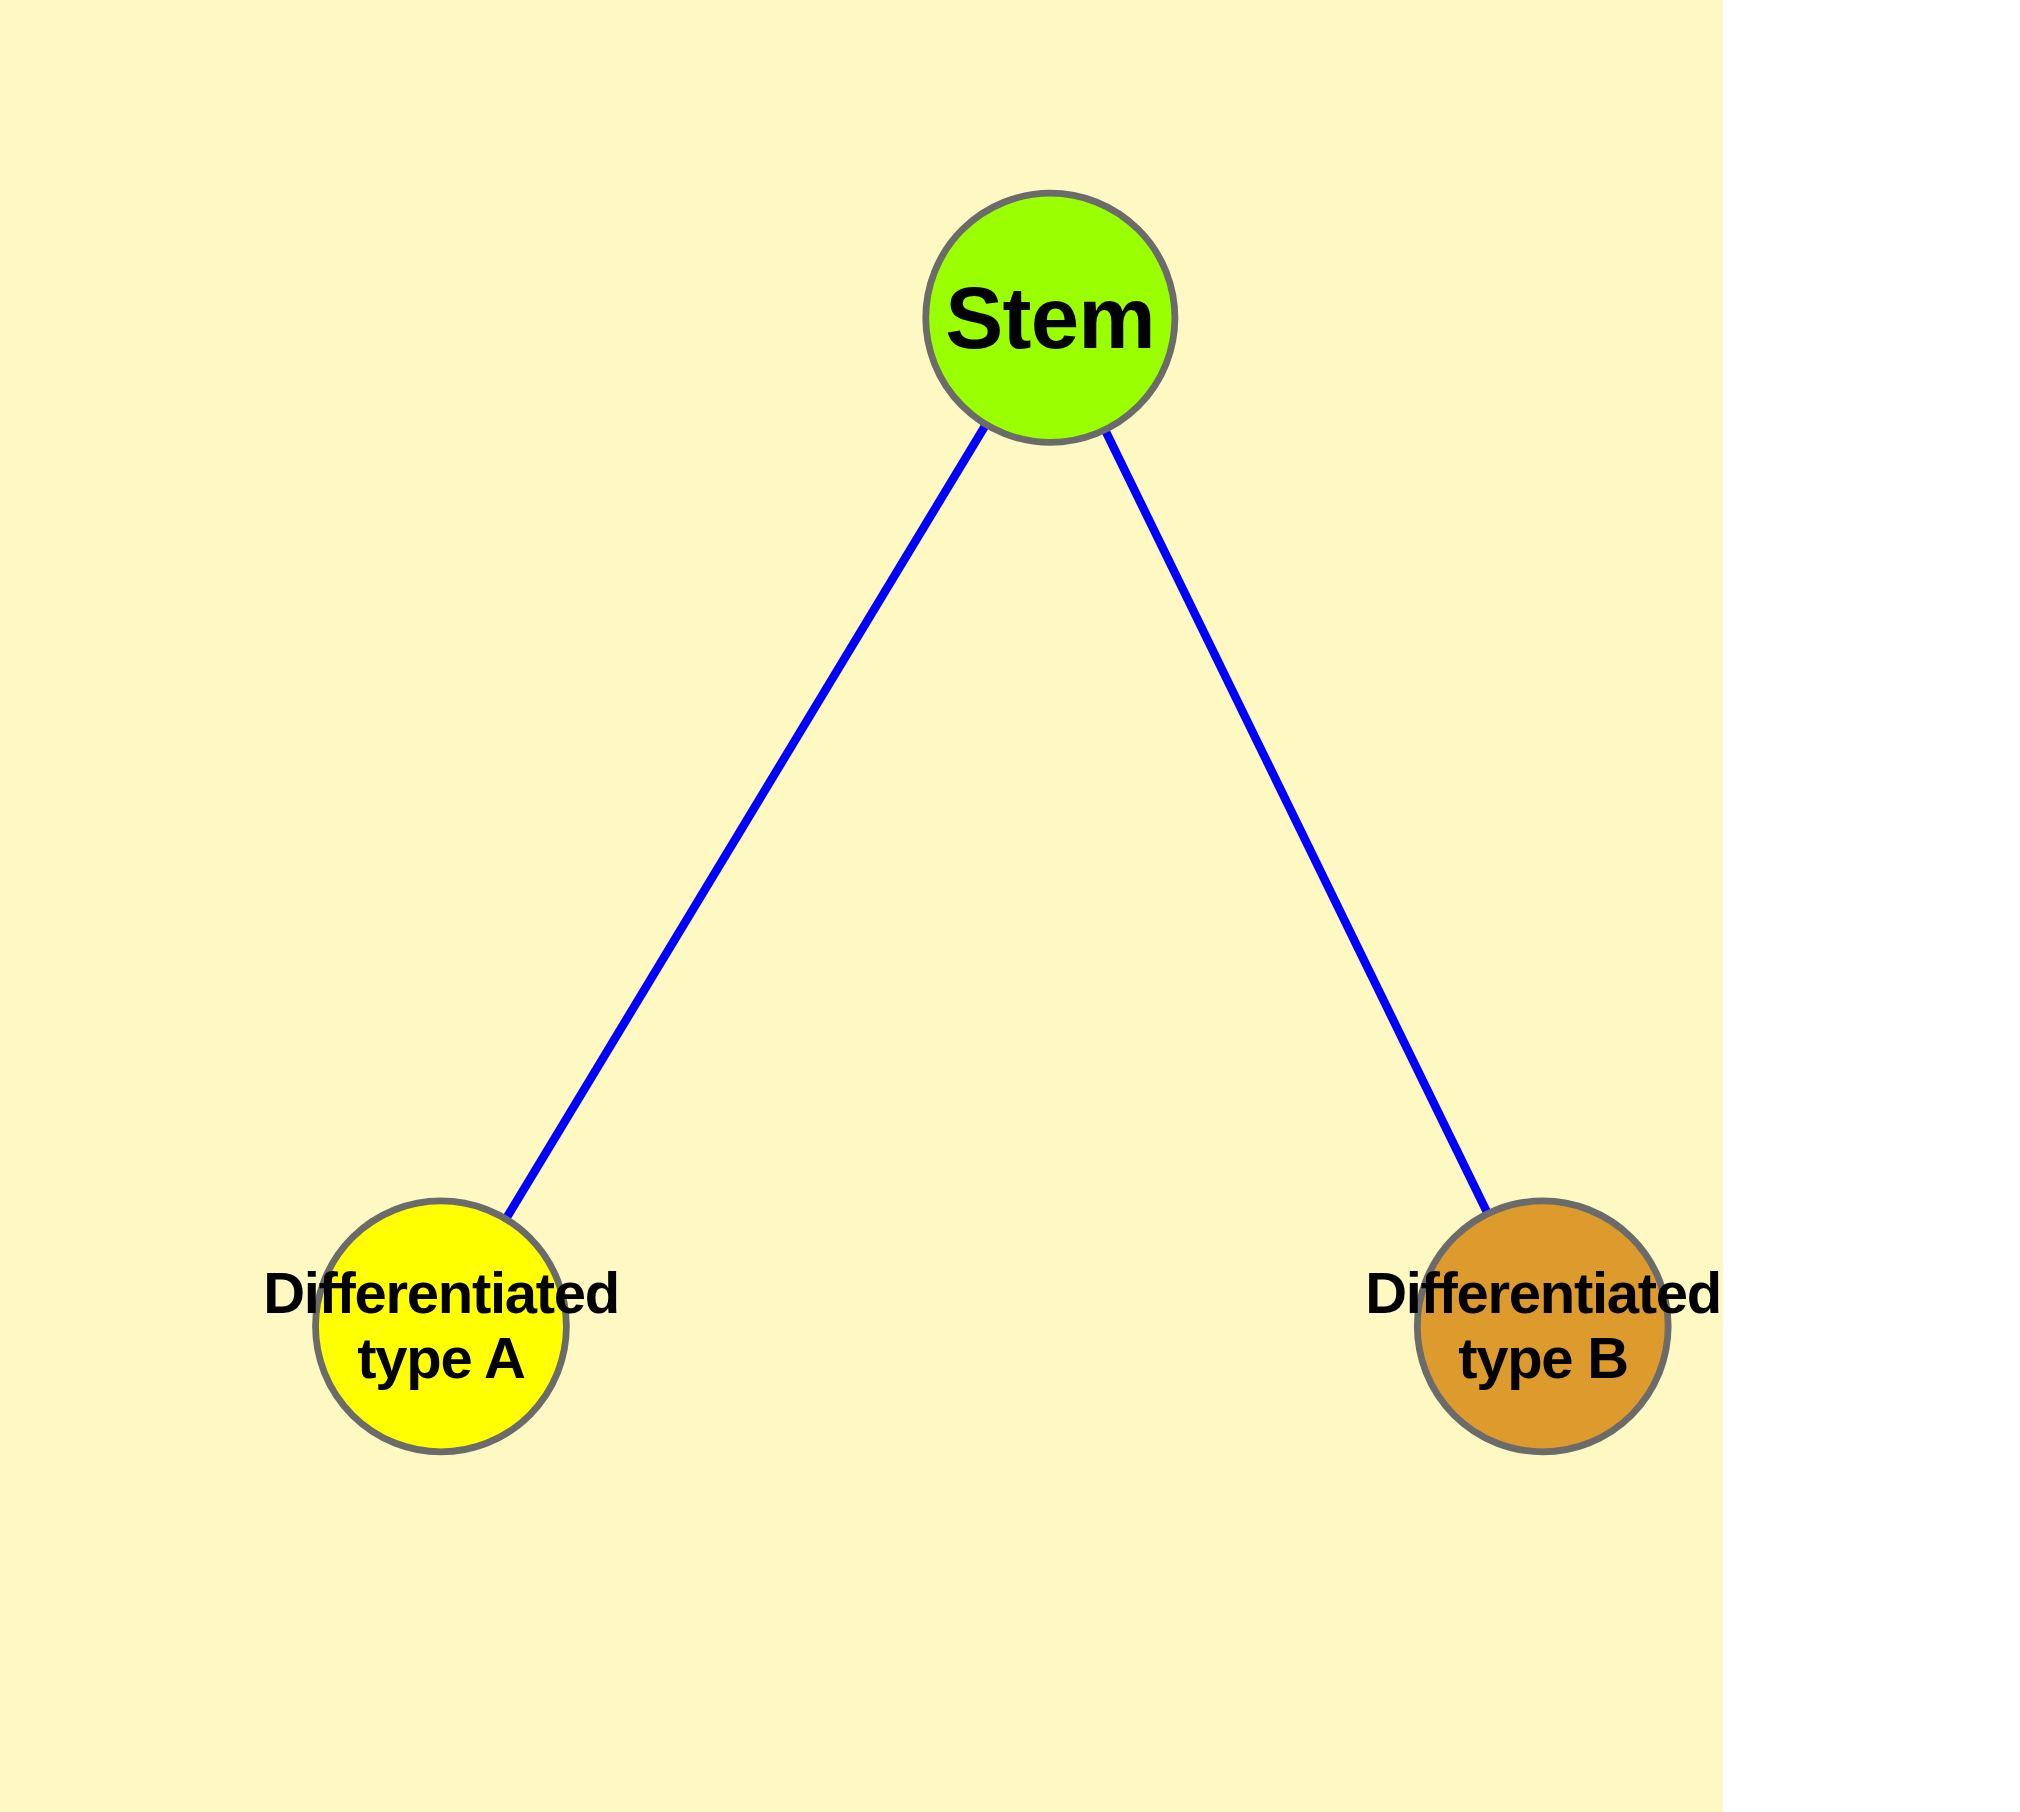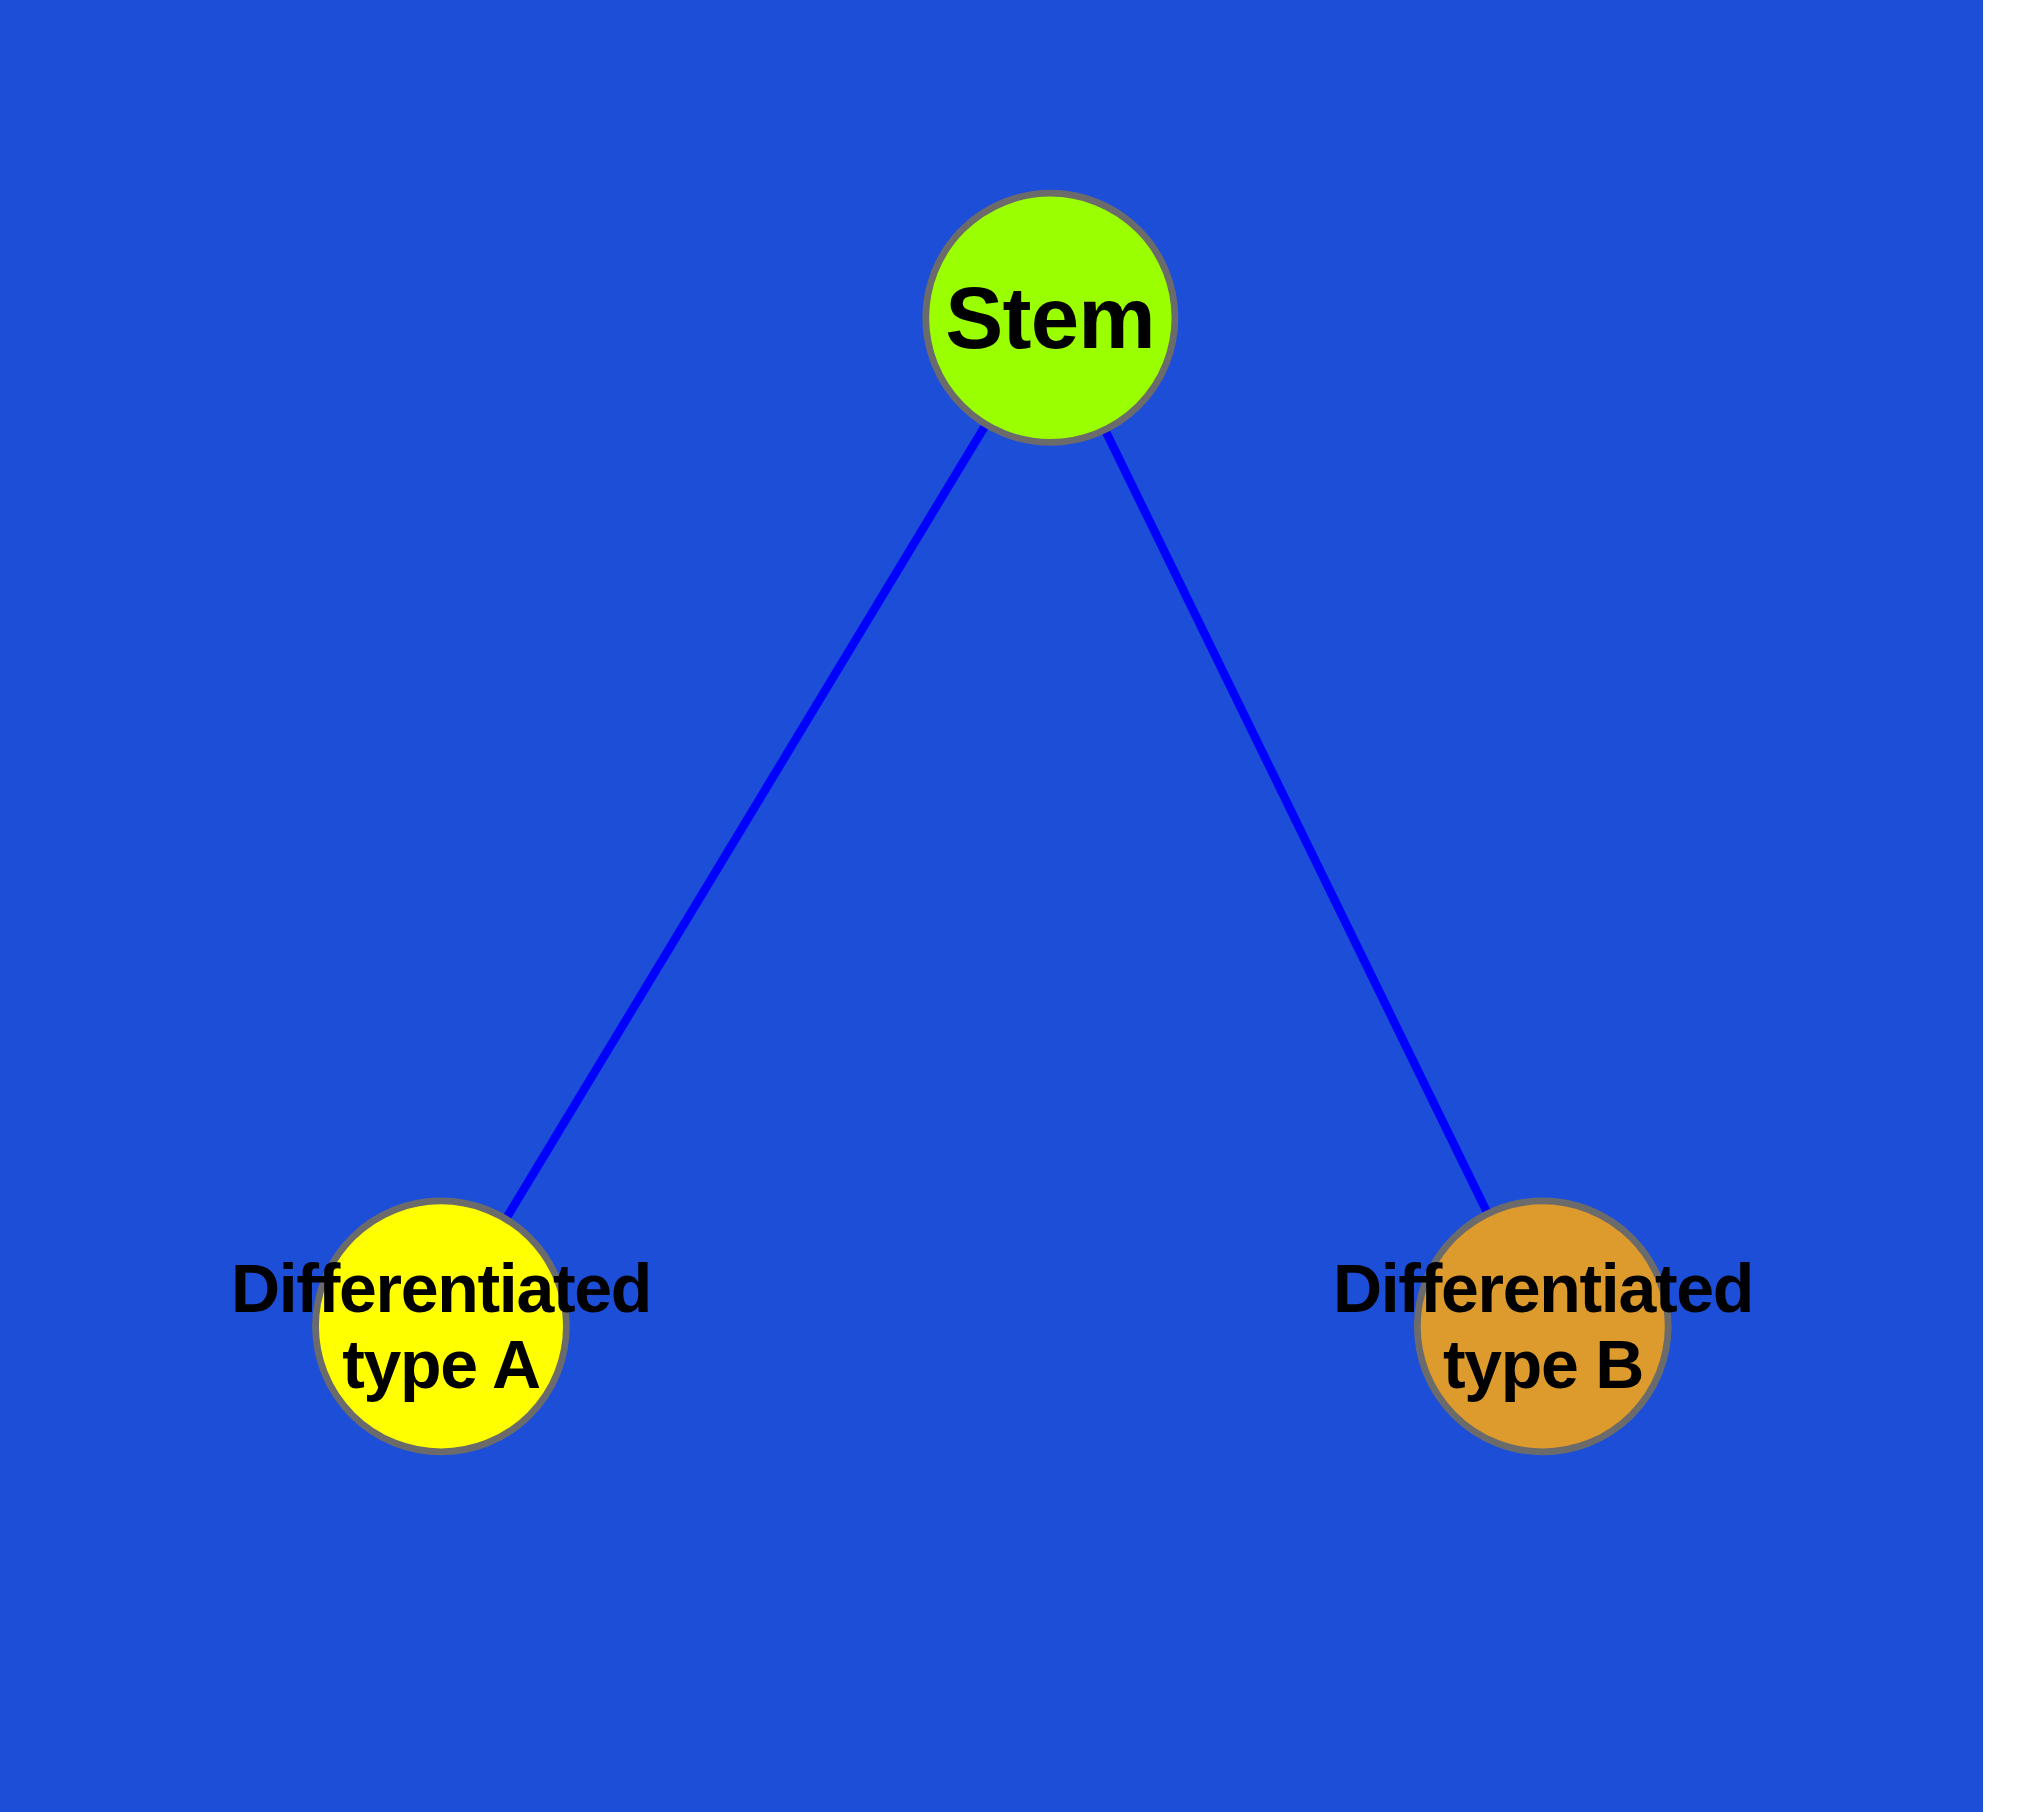--- a/index.html
+++ b/index.html
@@ -32,28 +32,28 @@
     white-space: pre;
     line-height: 1.12;
     pointer-events: none;
     transform: translate(-50%, -50%);
   }
   .label-stem {
     font-size: 87px;
     letter-spacing: -0.8px;
   }
   .label-diff {
-    font-size: 68px;
+    font-size: 58px;
     letter-spacing: -1.3px;
   }
 </style>
 </head>
 <body>
 
-<div id="canvas" style="width: 1983px; height: 1812px; background: #1d4ed8;">
+<div id="canvas" style="width: 1723px; height: 1812px; background: #fef9c3;">
 
   <svg id="graph-svg" viewBox="0 0 2384 2138" xmlns="http://www.w3.org/2000/svg">
 
     <g>
       <line class="graph-edge" x1="1162.9807736128419" y1="500.8176347715136" x2="596.5363639816287" y2="1438.326462951129" stroke="#0000ff" stroke-width="10"></line>
       <line class="graph-edge" x1="1303.494197806902" y1="507.09654972498026" x2="1755.067066153595" y2="1432.004834290496" stroke="#0000ff" stroke-width="10"></line>
     </g>
 
     <g>
       <circle class="graph-node" cx="1239" cy="375" r="147" fill="#9aff00" stroke="#6b6b6b" stroke-width="8"></circle>

